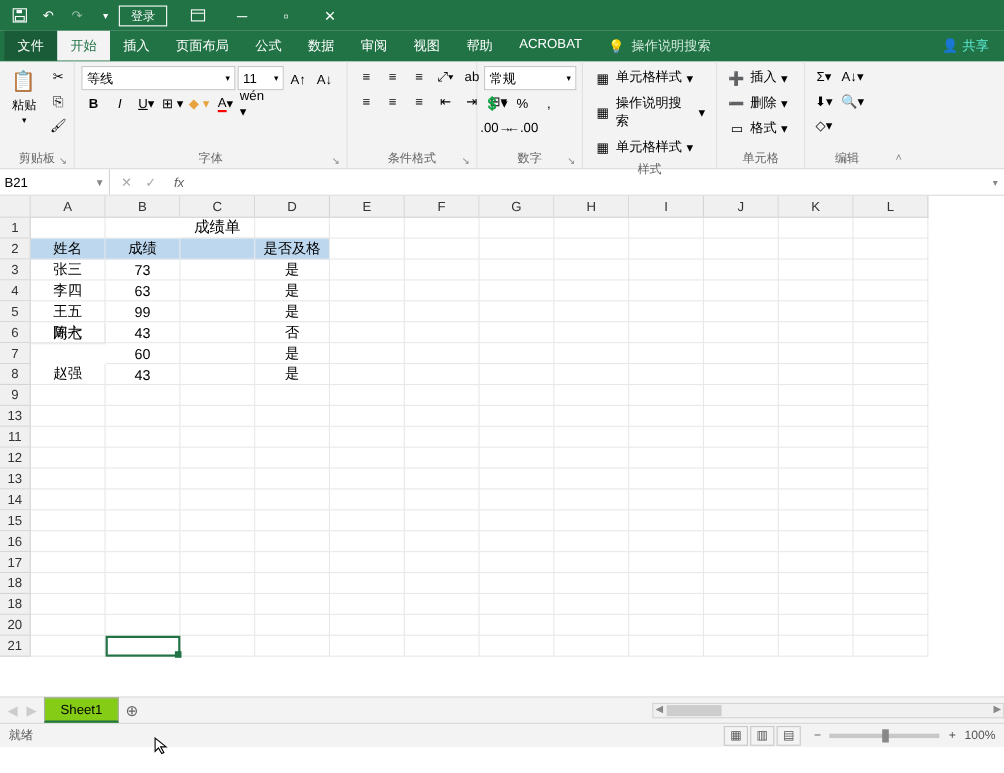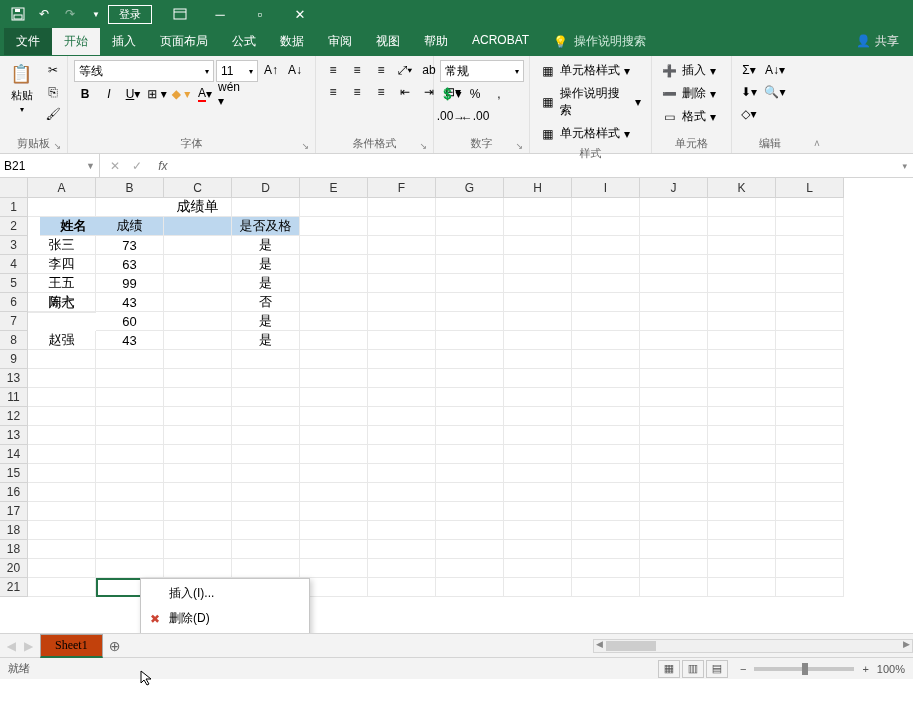--- a/index.html
+++ b/index.html
@@ -10,34 +10,34 @@
 .titlebar .qat-btn { width: 24px; height: 22px; display: flex; align-items: center; justify-content: center; color: #fff; }
 .titlebar .title { flex: 1; text-align: center; font-size: 12px; }
 .titlebar .login { border: 1px solid #fff; padding: 1px 10px; font-size: 11px; margin-right: 8px; }
 .titlebar .winbtn { width: 40px; height: 22px; display: flex; align-items: center; justify-content: center; font-size: 13px; }
 
 .tabs { height: 28px; background: #217346; display: flex; align-items: flex-start; padding-left: 4px; }
 .tab { padding: 5px 12px; color: #fff; font-size: 12px; cursor: pointer; }
 .tab.file { background: #1a5c38; }
 .tab.active { background: #f3f3f3; color: #217346; }
 .tabs .tell { display: flex; align-items: center; gap: 6px; color: #cfe8da; padding: 5px 12px; }
-.tabs .share { margin-left: auto; color: #e5e5e5; padding: 5px 14px; }
+.tabs .share { margin-left: auto; color: #5eead4; padding: 5px 14px; }
 
 .ribbon { height: 98px; background: #f3f3f3; border-bottom: 1px solid #d4d4d4; display: flex; }
 .group { border-right: 1px solid #e1e1e1; padding: 4px 6px 2px; display: flex; flex-direction: column; }
 .group-body { flex: 1; display: flex; align-items: flex-start; gap: 4px; }
 .group-label { text-align: center; font-size: 11px; color: #666; padding-top: 2px; position: relative; }
 .group-label .launcher { position: absolute; right: 0; bottom: 0; font-size: 9px; color: #888; }
 
 .bigbtn { display: flex; flex-direction: column; align-items: center; padding: 2px 4px; gap: 2px; }
 .bigbtn .icon { width: 24px; height: 24px; display: flex; align-items: center; justify-content: center; font-size: 18px; }
 .bigbtn .lbl { font-size: 11px; }
 .smbtn { width: 22px; height: 20px; display: flex; align-items: center; justify-content: center; font-size: 12px; }
 .vcol { display: flex; flex-direction: column; gap: 2px; }
-.hrow { display: flex; align-items: flex-start; gap: 2px; }
+.hrow { display: flex; align-items: flex-end; gap: 2px; }
 .sel { border: 1px solid #c8c8c8; background: #fff; height: 22px; padding: 0 4px; font-size: 12px; display: flex; align-items: center; }
 .ribbtn { display: flex; align-items: center; gap: 4px; padding: 2px 4px; font-size: 12px; }
 .ribicon { width: 16px; height: 16px; display: inline-flex; align-items: center; justify-content: center; }
 
 .namebox-row { height: 24px; border-bottom: 1px solid #d4d4d4; display: flex; align-items: center; background: #fff; }
 .namebox { width: 100px; border-right: 1px solid #d4d4d4; padding: 0 4px; font-size: 12px; height: 100%; display: flex; align-items: center; }
 .namebox .dd { margin-left: auto; color: #888; font-size: 9px; }
 .fx-btns { display: flex; align-items: center; gap: 12px; padding: 0 10px; color: #aaa; }
 .fx { font-style: italic; color: #666; padding: 0 6px; }
 .formula { flex: 1; padding: 0 6px; }
@@ -54,21 +54,21 @@
 .cell.title-cell { font-size: 14px; }
 .active-cell { position: absolute; border: 2px solid #217346; pointer-events: none; }
 .active-cell::after { content: ''; position: absolute; right: -3px; bottom: -3px; width: 6px; height: 6px; background: #217346; }
 
 .context-menu { position: absolute; left: 140px; top: 400px; width: 170px; background: #fff; border: 1px solid #c6c6c6; box-shadow: 2px 2px 6px rgba(0,0,0,0.2); padding: 2px 0; z-index: 100; }
 .ctx-item { height: 25px; display: flex; align-items: center; padding: 0 8px 0 28px; font-size: 12px; position: relative; }
 .ctx-item .ctx-icon { position: absolute; left: 6px; width: 16px; text-align: center; }
 
 .sheet-tabs { height: 24px; border-top: 1px solid #d4d4d4; display: flex; align-items: center; background: #f3f3f3; }
 .sheet-nav { width: 40px; display: flex; justify-content: center; gap: 8px; color: #888; }
-.sheet-tab { padding: 3px 14px; background: #c2410c; border: 1px solid #aaa; border-bottom: 2px solid #217346; font-size: 12px; position: relative; font-family: Liberation Serif, serif; }
+.sheet-tab { padding: 3px 14px; background: #84cc16; border: 1px solid #aaa; border-bottom: 2px solid #217346; font-size: 12px; position: relative; }
 .sheet-add { width: 24px; text-align: center; color: #666; font-size: 14px; }
 .sheet-scroll { margin-left: auto; width: 320px; height: 14px; background: #f0f0f0; border: 1px solid #d4d4d4; position: relative; }
 .sheet-scroll .thumb { position: absolute; left: 12px; top: 1px; width: 50px; height: 10px; background: #cdcdcd; }
 
 .statusbar { height: 22px; background: #f3f3f3; border-top: 1px solid #d4d4d4; display: flex; align-items: center; padding: 0 8px; font-size: 11px; color: #555; }
 .statusbar .views { margin-left: auto; display: flex; gap: 2px; }
 .statusbar .viewbtn { width: 22px; height: 18px; border: 1px solid #c8c8c8; display: flex; align-items: center; justify-content: center; }
 .statusbar .zoom { display: flex; align-items: center; gap: 8px; margin-left: 12px; }
 .statusbar .slider { width: 100px; height: 4px; background: #c8c8c8; position: relative; }
 .statusbar .slider .knob { position: absolute; left: 48px; top: -4px; width: 6px; height: 12px; background: #888; }
@@ -304,21 +304,21 @@
       <div class="cell" style="left: 136px; top: 0px;"></div>
       <div class="cell" style="left: 204px; top: 0px;"></div>
       <div class="cell" style="left: 272px; top: 0px;"></div>
       <div class="cell" style="left: 340px; top: 0px;"></div>
       <div class="cell" style="left: 408px; top: 0px;"></div>
       <div class="cell" style="left: 476px; top: 0px;"></div>
       <div class="cell" style="left: 544px; top: 0px;"></div>
       <div class="cell" style="left: 612px; top: 0px;"></div>
       <div class="cell" style="left: 680px; top: 0px;"></div>
       <div class="cell" style="left: 748px; top: 0px;"></div>
-      <div class="cell header" style="left: 12px; top: 19px; font-weight: bold;">姓名</div>
+      <div class="cell header" style="left: 0px; top: 19px;">姓名</div>
       <div class="cell header" style="left: 68px; top: 19px;">成绩</div>
       <div class="cell header" style="left: 136px; top: 19px;"></div>
       <div class="cell header" style="left: 204px; top: 19px;">是否及格</div>
       <div class="cell" style="left: 272px; top: 19px;"></div>
       <div class="cell" style="left: 340px; top: 19px;"></div>
       <div class="cell" style="left: 408px; top: 19px;"></div>
       <div class="cell" style="left: 476px; top: 19px;"></div>
       <div class="cell" style="left: 544px; top: 19px;"></div>
       <div class="cell" style="left: 612px; top: 19px;"></div>
       <div class="cell" style="left: 680px; top: 19px;"></div>
@@ -547,31 +547,20 @@
       <div class="cell" style="left: 340px; top: 380px;"></div>
       <div class="cell" style="left: 408px; top: 380px;"></div>
       <div class="cell" style="left: 476px; top: 380px;"></div>
       <div class="cell" style="left: 544px; top: 380px;"></div>
       <div class="cell" style="left: 612px; top: 380px;"></div>
       <div class="cell" style="left: 680px; top: 380px;"></div>
       <div class="cell" style="left: 748px; top: 380px;"></div>
     </div>
   <div class="active-cell" style="left:96px;top:400px;width:68px;height:19px"></div>
 
-  <div class="context-menu">
-    <div class="ctx-item">
-        <span>插入(I)...</span>
-      </div>
-    <div class="ctx-item">
-        <span class="ctx-icon" style="color:#c43">✖</span>
-        <span>删除(D)</span>
-      </div>
-    <div class="ctx-item"></div>
-
-  </div>
 </div>
 
 <div class="sheet-tabs">
   <div class="sheet-nav">
     <span style="color:#ccc">◀</span>
     <span style="color:#ccc">▶</span>
   </div>
   <div class="sheet-tab">Sheet1</div>
   <div class="sheet-add">⊕</div>
   <div class="sheet-scroll">

